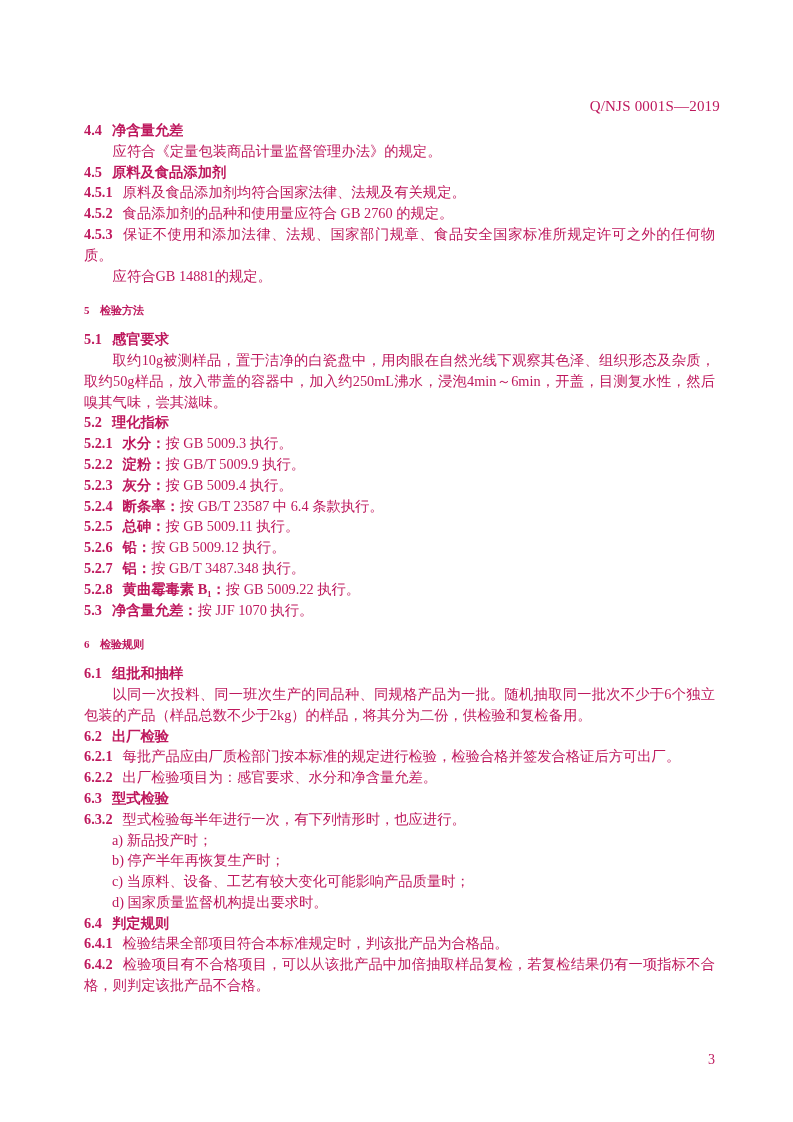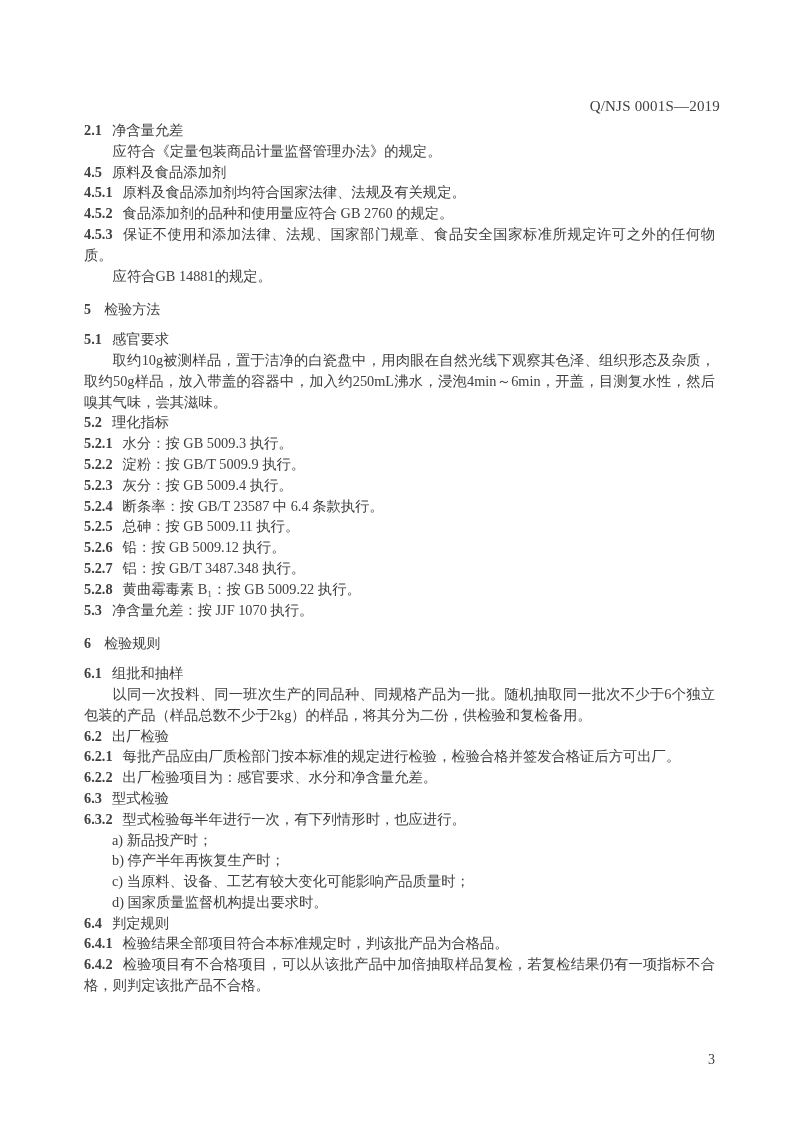--- a/index.html
+++ b/index.html
@@ -2,67 +2,67 @@
 <html><head>
 <meta charset="utf-8">
 <style>
   html, body { margin: 0; padding: 0; background: #ffffff; }
   .page {
     position: relative;
     width: 793px;
     height: 1122px;
     background: #ffffff;
     font-family: "Liberation Serif", "DejaVu Serif", serif;
-    color: #404040;
+    color: #be185d;
     font-size: 14.3px;
     line-height: 20.8px;
     overflow: hidden;
   }
   .header {
     position: absolute;
     top: 96px;
     left: 84px;
     width: 636px;
     text-align: right;
     font-size: 15px;
     letter-spacing: 0.2px;
   }
   .content {
     position: absolute;
     top: 120px;
     left: 84px;
     width: 631px;
   }
   .blk { text-align: justify; }
-  .blk.h1 { font-weight: bold; font-size: 14px; margin: 14px 0 8px 0; }
+  .blk.h1 { font-weight: bold; font-size: 11px; margin: 14px 0 8px 0; }
   .blk.h2 { font-weight: bold; }
   .blk.para { text-indent: 2em; }
   .blk.list { padding-left: 28px; }
   .num { font-weight: bold; padding-right: 0.7em; }
   .h1 .num { padding-right: 0.95em; }
-  .label { font-weight: normal; margin-top: 25px; }
+  .label { font-weight: bold; margin-top: 25px; }
   .footer {
     position: absolute;
     top: 1050px;
     left: 84px;
     width: 631px;
     text-align: right;
     font-size: 14px;
   }
 </style>
 </head>
 <body>
 
 <div class="page">
   <div class="header">
     <span>Q/NJS 0001S—2019</span>
   </div>
 
   <div class="content" id="doc-content">
-      <div class="blk h2"><span class="num">2.1</span><span class="label">净含量允差</span></div>
+      <div class="blk h2"><span class="num">4.4</span><span class="label">净含量允差</span></div>
       <div class="blk para"><span class="text">应符合《定量包装商品计量监督管理办法》的规定。</span></div>
       <div class="blk h2"><span class="num">4.5</span><span class="label">原料及食品添加剂</span></div>
       <div class="blk clause"><span class="num">4.5.1</span><span class="text">原料及食品添加剂均符合国家法律、法规及有关规定。</span></div>
       <div class="blk clause"><span class="num">4.5.2</span><span class="text">食品添加剂的品种和使用量应符合 GB 2760 的规定。</span></div>
       <div class="blk clause"><span class="num">4.5.3</span><span class="text">保证不使用和添加法律、法规、国家部门规章、食品安全国家标准所规定许可之外的任何物质。</span></div>
       <div class="blk para"><span class="text">应符合GB 14881的规定。</span></div>
       <div class="blk h1"><span class="num">5</span><span class="label">检验方法</span></div>
       <div class="blk h2"><span class="num">5.1</span><span class="label">感官要求</span></div>
       <div class="blk para"><span class="text">取约10g被测样品，置于洁净的白瓷盘中，用肉眼在自然光线下观察其色泽、组织形态及杂质，取约50g样品，放入带盖的容器中，加入约250mL沸水，浸泡4min～6min，开盖，目测复水性，然后嗅其气味，尝其滋味。</span></div>
       <div class="blk h2"><span class="num">5.2</span><span class="label">理化指标</span></div>

